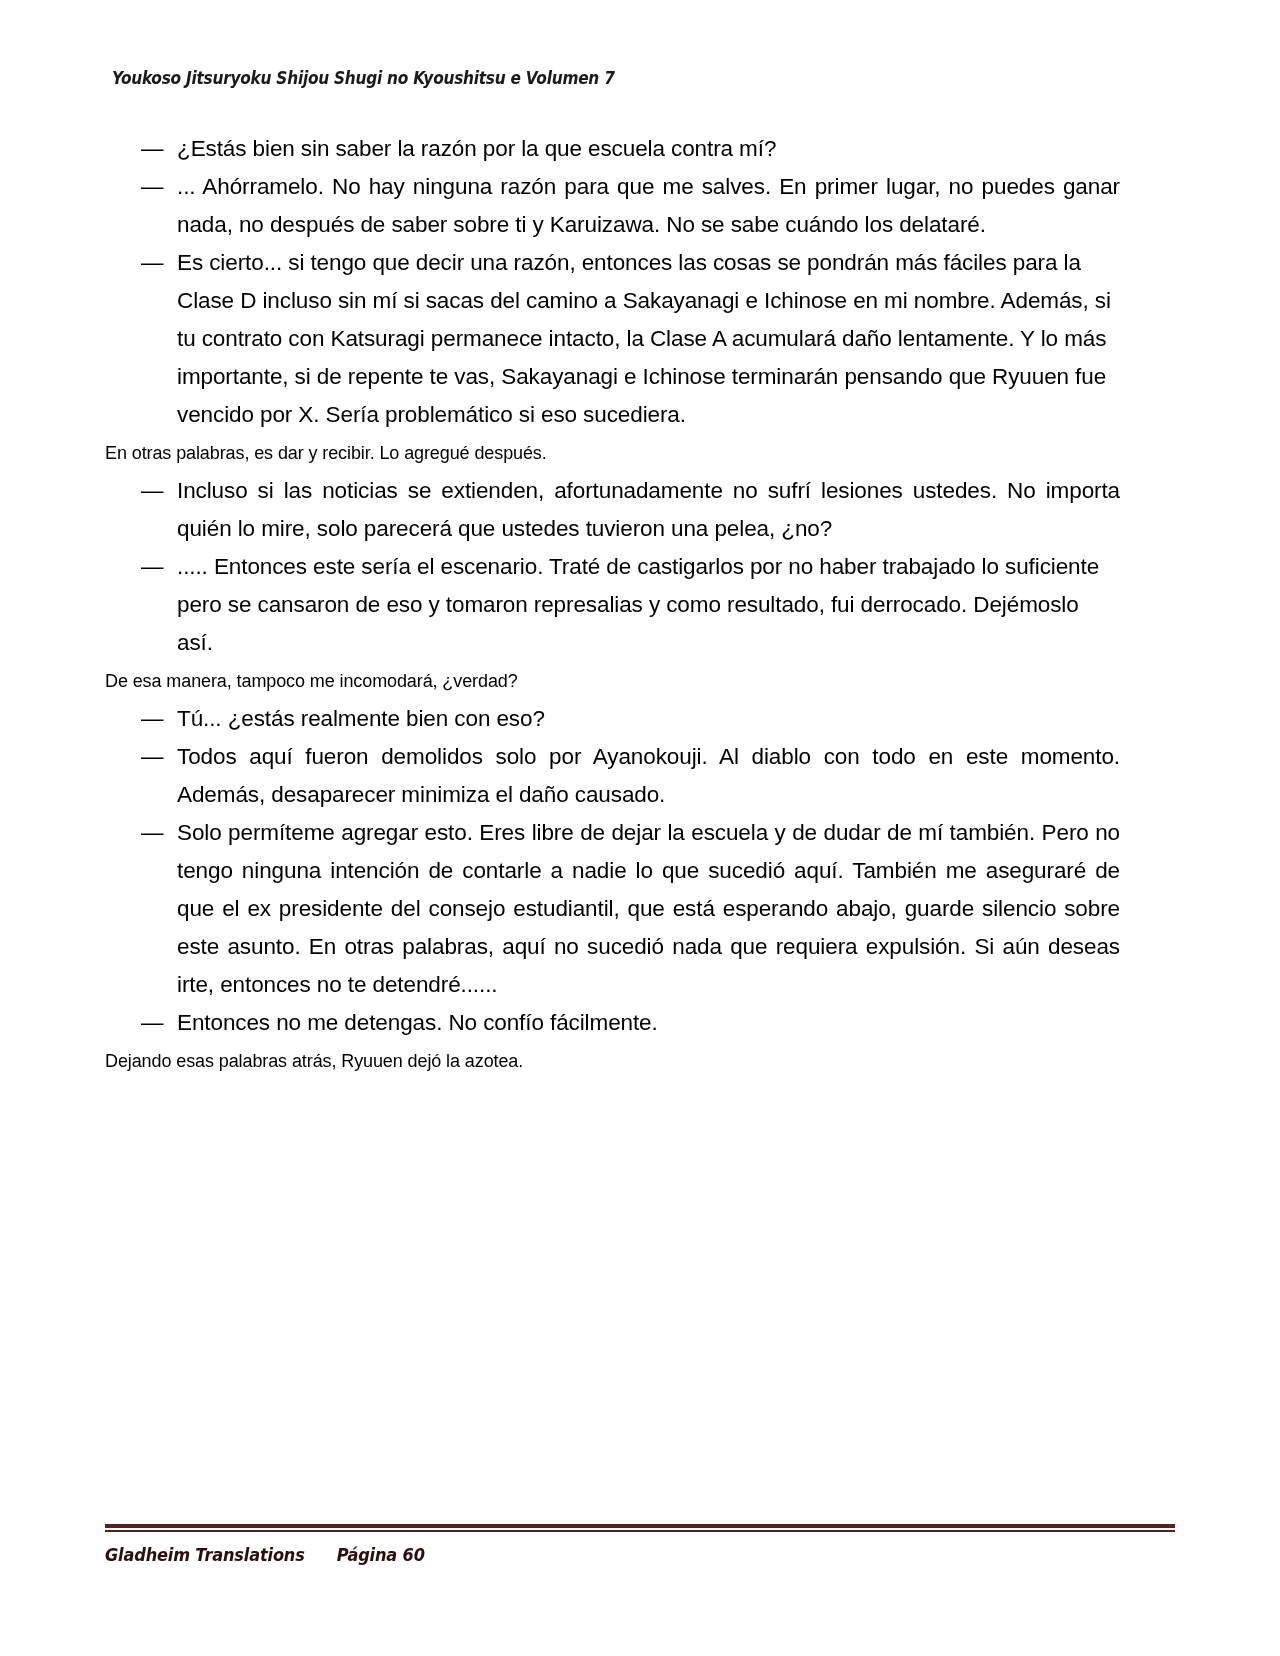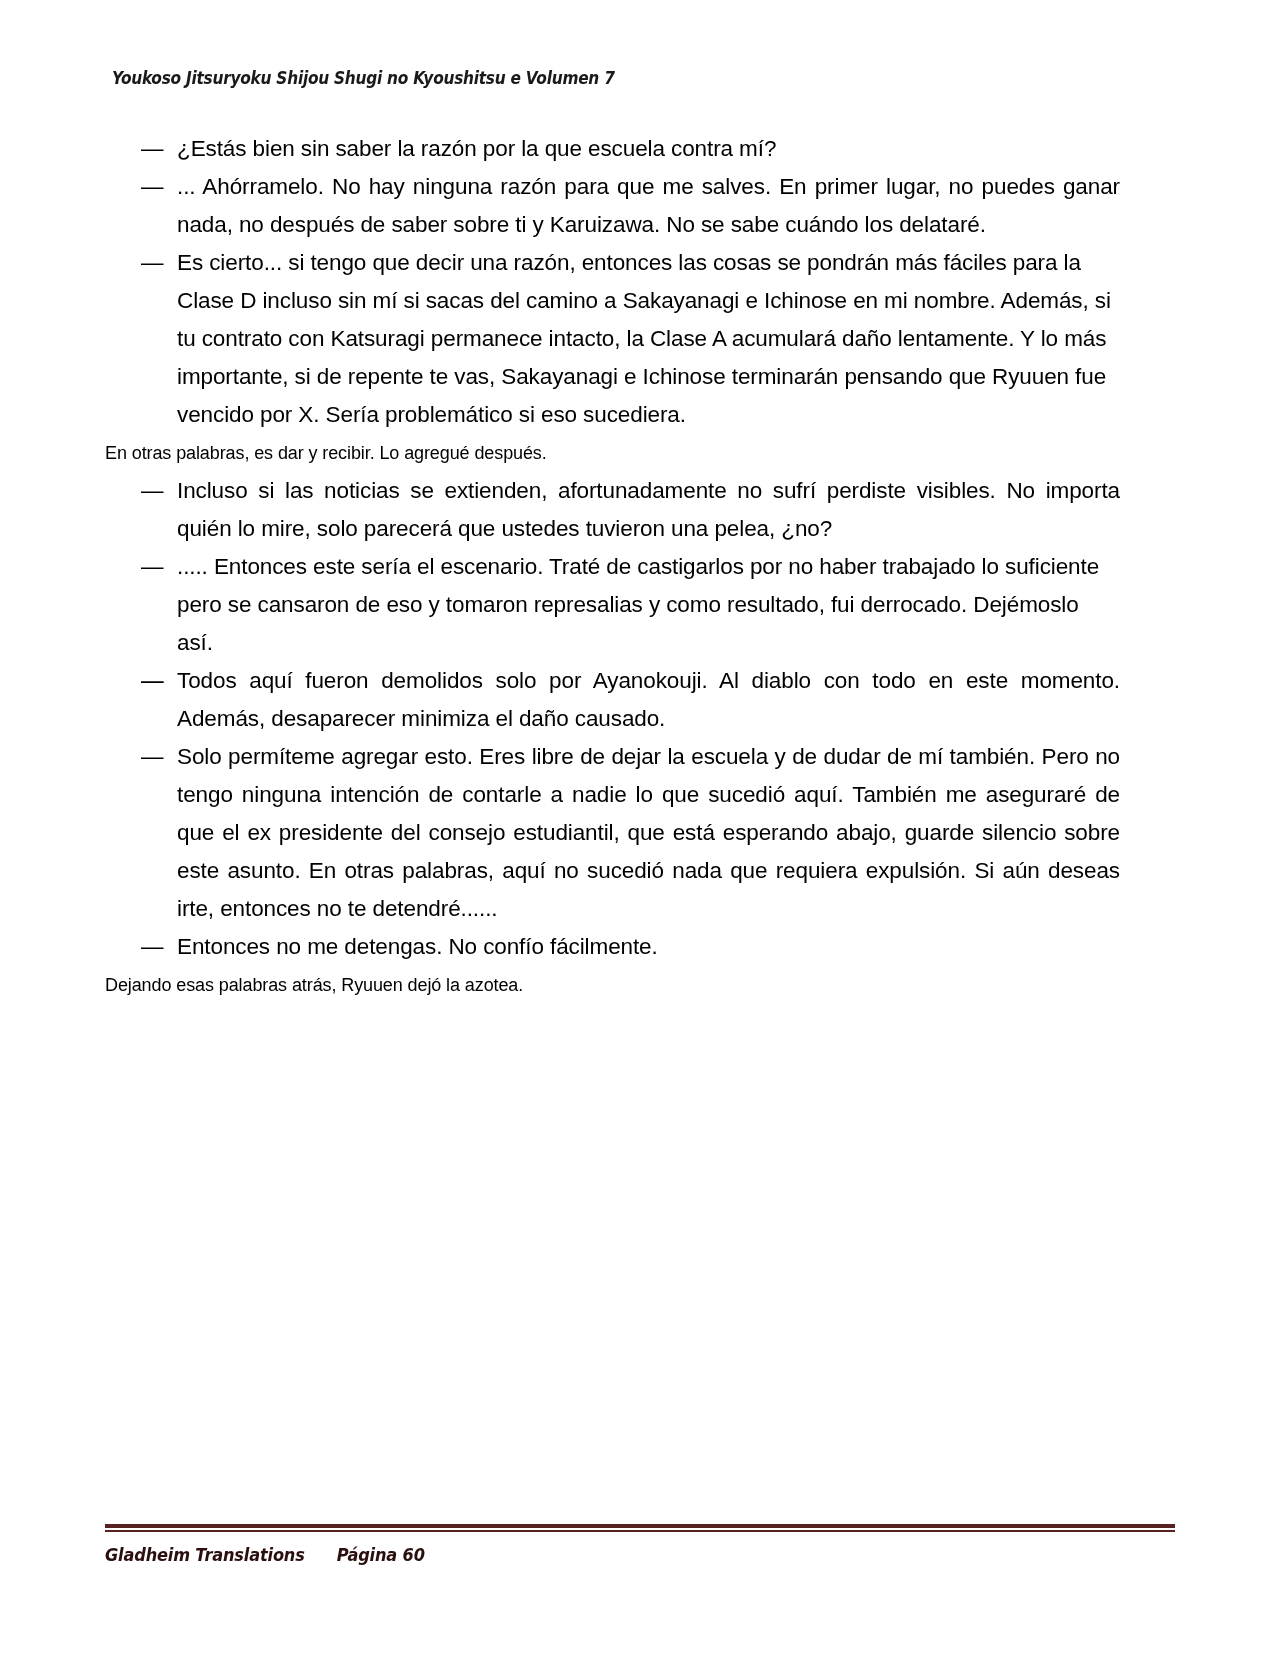--- a/index.html
+++ b/index.html
@@ -149,25 +149,26 @@
   </div>
 
   <div class="content">
       <ul class="dialogue">
         <li><span class="dash">—</span><span>¿Estás bien sin saber la razón por la que escuela contra mí?</span></li>
         <li><span class="dash">—</span><span>... Ahórramelo. No hay ninguna razón para que me salves. En primer lugar, no puedes ganar nada, no después de saber sobre ti y Karuizawa. No se sabe cuándo los delataré.</span></li>
         <li><span class="dash">—</span><span>Es cierto... si tengo que decir una razón, entonces las cosas se pondrán más fáciles para la Clase D incluso sin mí si sacas del camino a Sakayanagi e Ichinose en mi nombre. Además, si tu contrato con Katsuragi permanece intacto, la Clase A acumulará daño lentamente. Y lo más importante, si de repente te vas, Sakayanagi e Ichinose terminarán pensando que Ryuuen fue vencido por X. Sería problemático si eso sucediera.</span></li>
       </ul>
       <p class="body-para free-para">En otras palabras, es dar y recibir. Lo agregué después.</p>
       <ul class="dialogue">
-        <li><span class="dash">—</span><span>Incluso si las noticias se extienden, afortunadamente no sufrí perdiste visibles. No importa quién lo mire, solo parecerá que ustedes tuvieron una pelea, ¿no?</span></li>
+        <li><span class="dash">—</span><span>Incluso si las noticias se extienden, afortunadamente no sufrí lesiones ustedes. No importa quién lo mire, solo parecerá que ustedes tuvieron una pelea, ¿no?</span></li>
         <li><span class="dash">—</span><span>..... Entonces este sería el escenario. Traté de castigarlos por no haber trabajado lo suficiente pero se cansaron de eso y tomaron represalias y como resultado, fui derrocado. Dejémoslo así.</span></li>
       </ul>
+      <p class="body-para free-para">De esa manera, tampoco me incomodará, ¿verdad?</p>
       <ul class="dialogue">
-        <li><span class="dash">—</span></li>
+        <li><span class="dash">—</span><span>Tú... ¿estás realmente bien con eso?</span></li>
         <li><span class="dash">—</span><span>Todos aquí fueron demolidos solo por Ayanokouji. Al diablo con todo en este momento. Además, desaparecer minimiza el daño causado.</span></li>
         <li><span class="dash">—</span><span>Solo permíteme agregar esto. Eres libre de dejar la escuela y de dudar de mí también. Pero no tengo ninguna intención de contarle a nadie lo que sucedió aquí. También me aseguraré de que el ex presidente del consejo estudiantil, que está esperando abajo, guarde silencio sobre este asunto. En otras palabras, aquí no sucedió nada que requiera expulsión. Si aún deseas irte, entonces no te detendré......</span></li>
         <li><span class="dash">—</span><span>Entonces no me detengas. No confío fácilmente.</span></li>
       </ul>
       <p class="body-para free-para">Dejando esas palabras atrás, Ryuuen dejó la azotea.</p>
     </div>
 
   <div class="footer">
     <div class="footer-rule-thick"></div>
     <div class="footer-rule-gap"></div>

